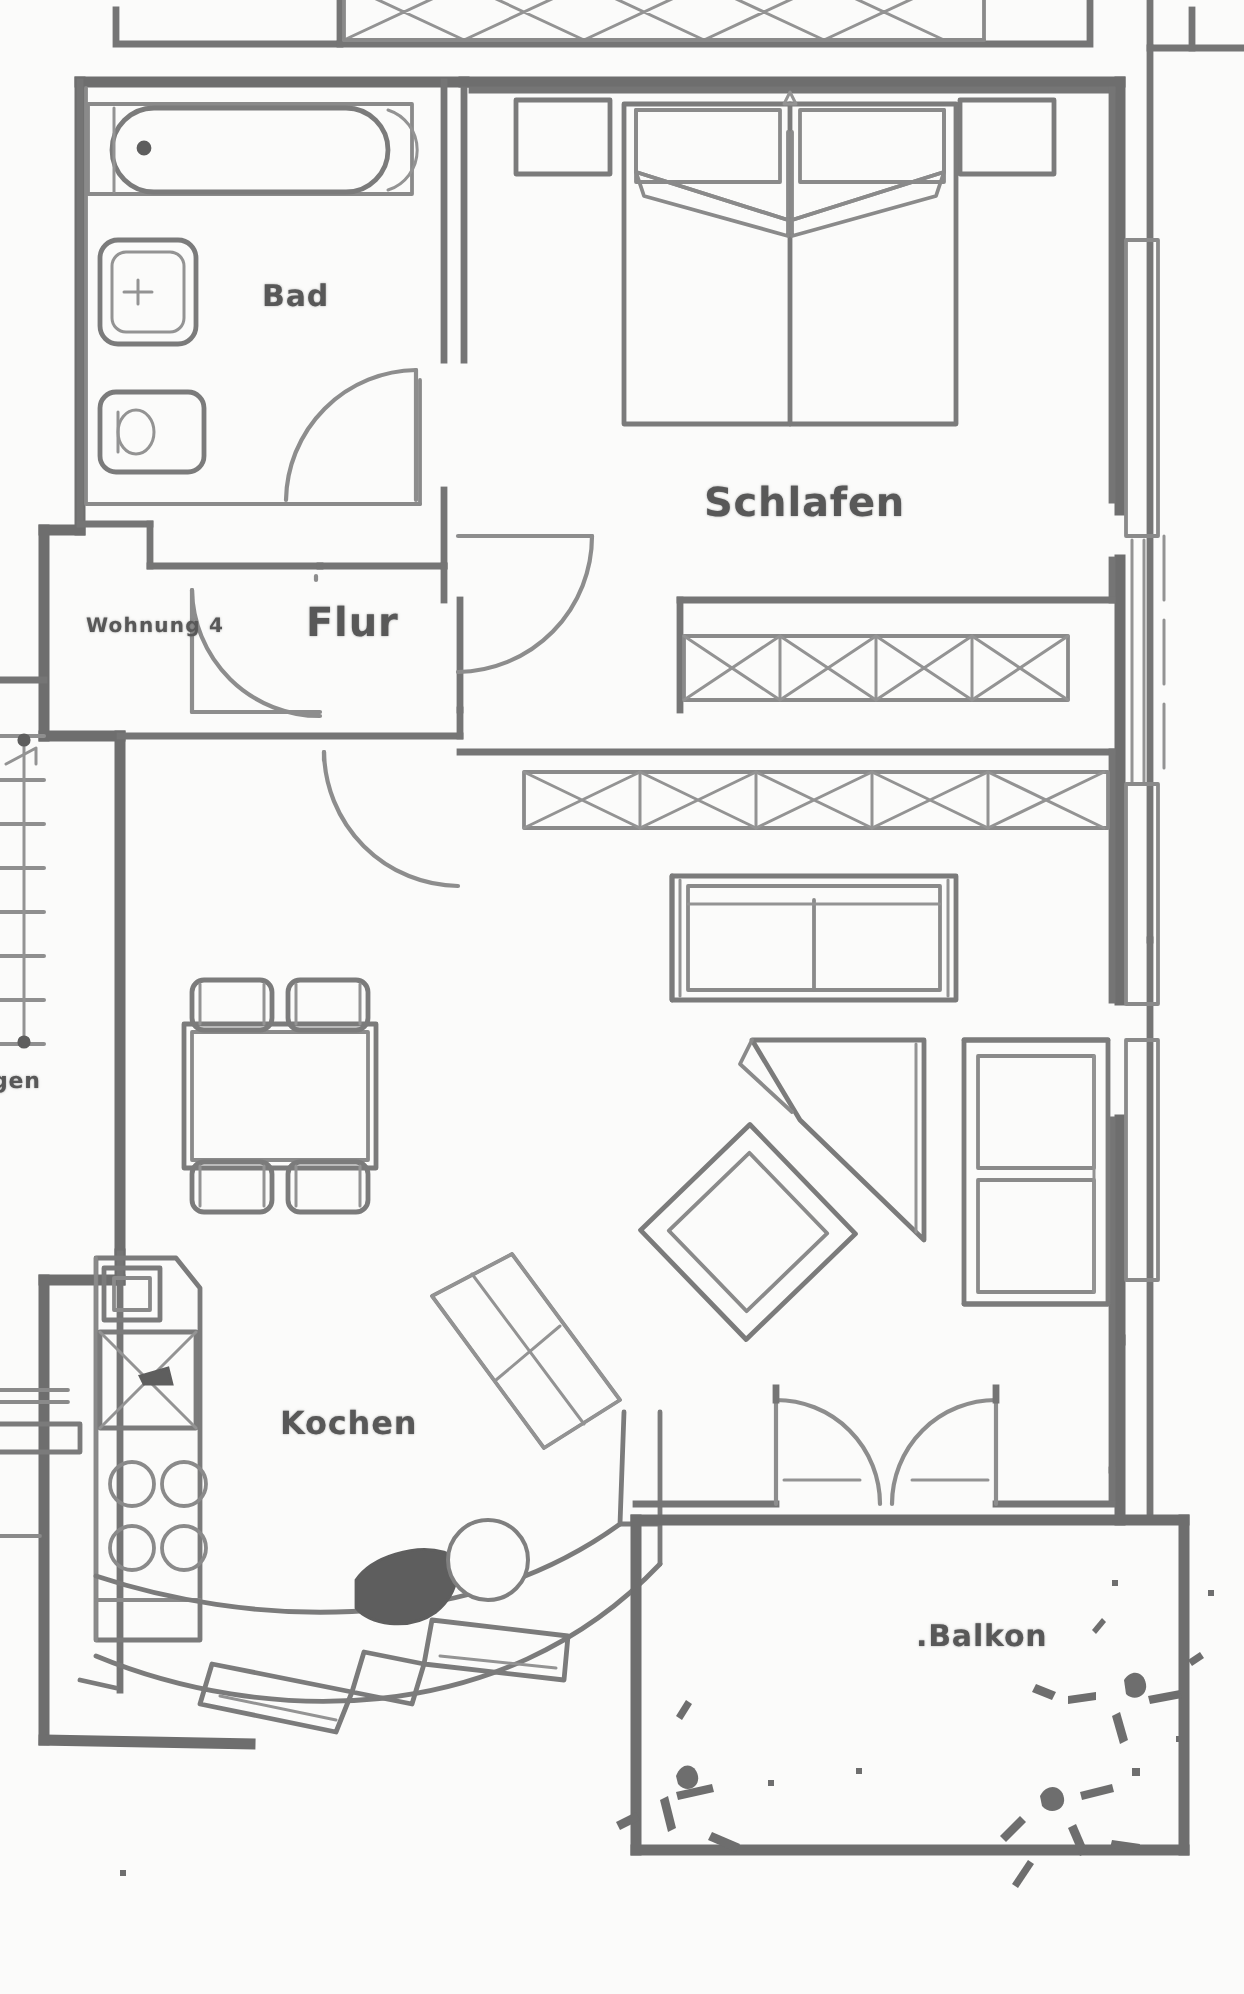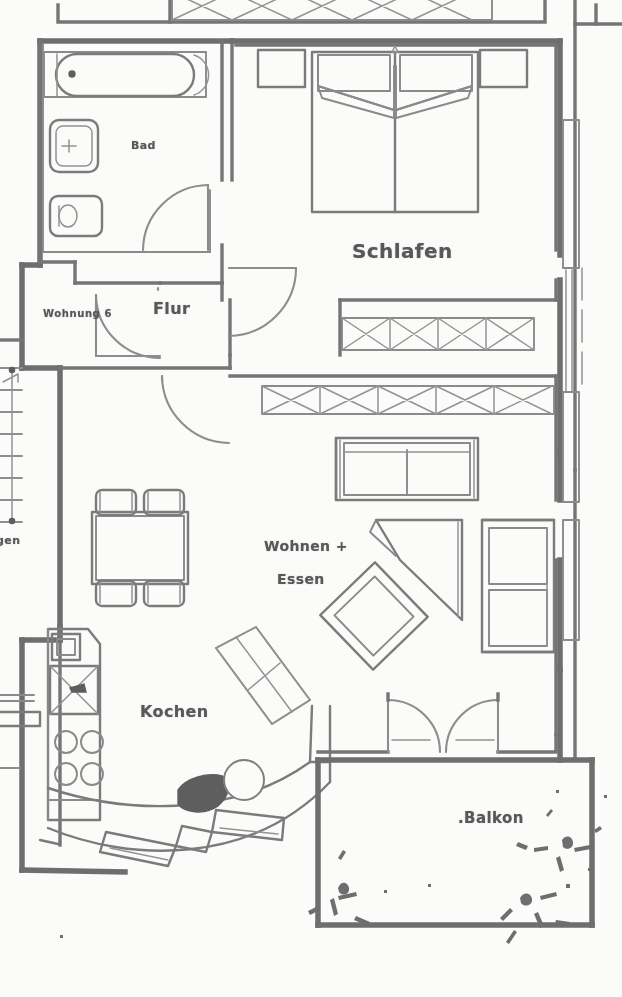--- a/index.html
+++ b/index.html
@@ -30,23 +30,23 @@
     position: absolute;
     color: #585858;
     font-family: "DejaVu Sans", sans-serif;
     font-weight: 700;
     letter-spacing: 0.4px;
     white-space: pre;
     line-height: 1.18;
     text-shadow: 0 0 1.1px rgba(90,90,90,0.55);
     user-select: none;
   }
-  .lbl-bad      { left: 131px; top: 140px; font-size: 11px; }
+  .lbl-bad      { left: 131px; top: 140px; font-size: 15px; }
   .lbl-schlafen { left: 352px; top: 240px; font-size: 20px; }
-  .lbl-flur     { left: 153px; top: 300px; font-size: 16px; }
+  .lbl-flur     { left: 153px; top: 300px; font-size: 20px; }
   .lbl-wohnung  { left: 43px;  top: 308px; font-size: 10px; letter-spacing: 0.6px; }
   .lbl-wohnen   { left: 243px; top: 521px; font-size: 14px; }
   .lbl-wohnen .l2 { display: block; padding-left: 34px; }
   .lbl-kochen   { left: 140px; top: 703px; font-size: 16px; text-align: center; }
   .lbl-balkon   { left: 458px; top: 810px; font-size: 15px; }
   .lbl-treppe   { left: -4px;  top: 535px; font-size: 11px; }
 </style>
 </head>
 <body>
 
@@ -376,26 +376,22 @@
       <path class="spl" d="M60 935 l3 0 l0 3 l-3 0 Z"></path>
     </g>
   </svg>
 
   <div class="room-label lbl-bad">Bad</div>
 
   <div class="room-label lbl-schlafen">Schlafen</div>
 
   <div class="room-label lbl-flur">Flur</div>
 
-  <div class="room-label lbl-wohnung">Wohnung 6</div>
-
-  <div class="room-label lbl-wohnen">
-    <span>Wohnen +</span>
-    <span class="l2">Essen</span>
-  </div>
+  <div class="room-label lbl-wohnung">Wohnung 4</div>
+
 
   <div class="room-label lbl-kochen">Kochen</div>
 
   <div class="room-label lbl-balkon">.Balkon</div>
 
   <div class="room-label lbl-treppe">gen</div>
 
 </div>
 
 </body></html>

